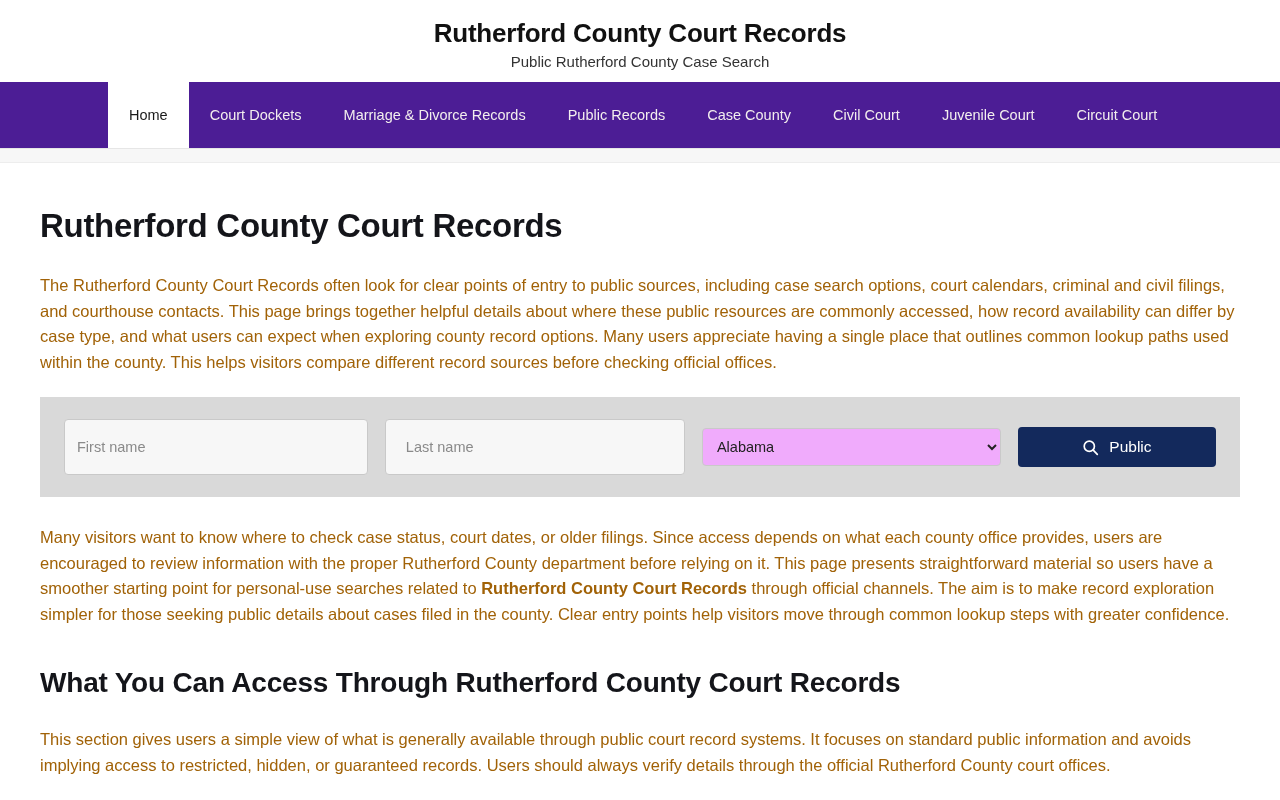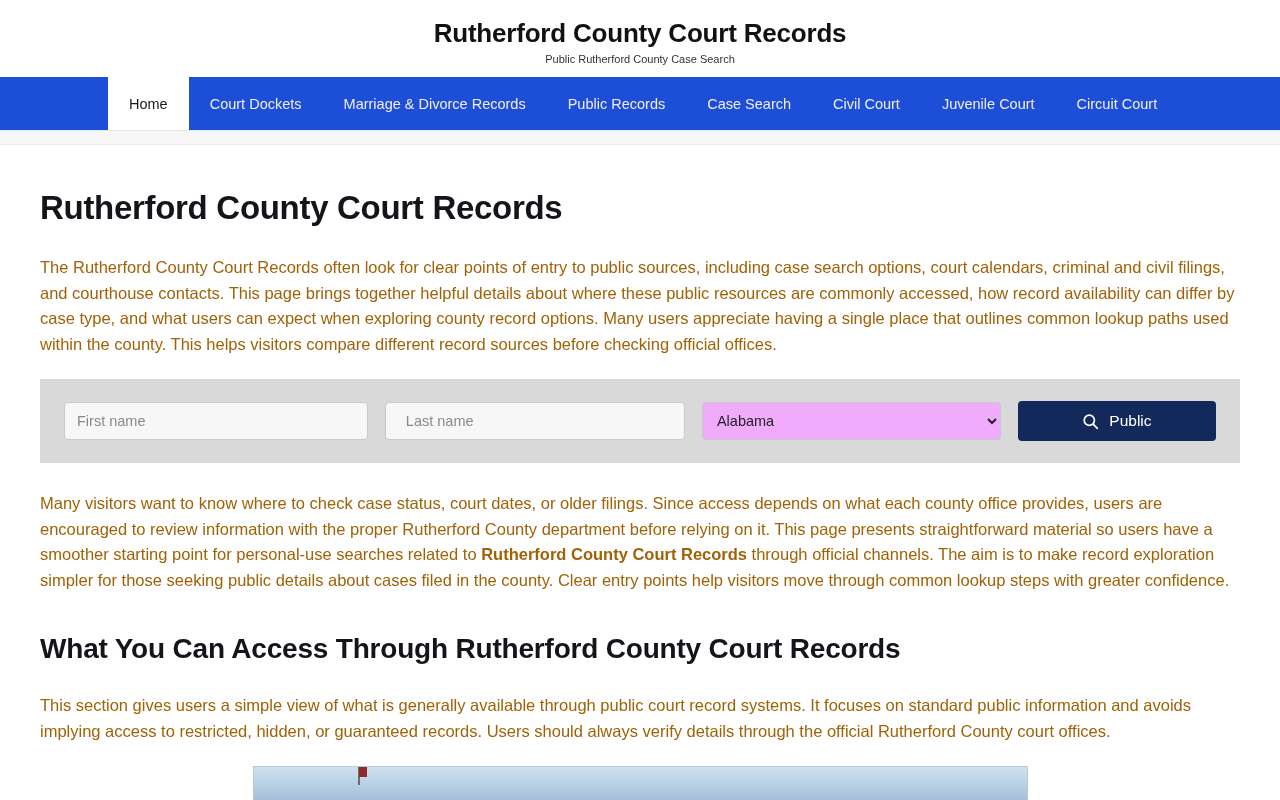--- a/index.html
+++ b/index.html
@@ -21,29 +21,29 @@
     background: #ffffff;
   }
   .site-title {
     font-size: 26px;
     font-weight: bold;
     letter-spacing: -0.2px;
     color: #111111;
     margin: 0 0 4px 0;
   }
   .site-subtitle {
-    font-size: 11px;
+    font-size: 15px;
     color: #333333;
     margin: 0;
   }
 
   
   .nav-bar {
-    background: #1d4ed8;
-    height: 54px;
+    background: #4c1d95;
+    height: 67px;
     display: flex;
     align-items: stretch;
     padding-left: 108px;
     border-bottom: 1px solid #e6e6e6;
   }
   .nav-item {
     display: flex;
     align-items: center;
     padding: 0 21px;
     font-size: 14.5px;
@@ -94,21 +94,21 @@
   
   .search-panel {
     margin-top: 22px;
     background: #d9d9d9;
     padding: 22px 24px;
     display: flex;
     align-items: center;
     gap: 17px;
   }
   .search-panel input[type="text"] {
-    height: 38px;
+    height: 56px;
     border: 1px solid #c9c9c9;
     background: #f7f7f7;
     border-radius: 4px;
     padding: 0 12px;
     font-size: 14.5px;
     font-family: "Liberation Sans", sans-serif;
     color: #333;
     outline: none;
   }
   .search-panel input::placeholder { color: #8a8a8a; }
@@ -179,21 +179,21 @@
 <div class="site-header">
   <div class="site-title">Rutherford County Court Records</div>
   <div class="site-subtitle">Public Rutherford County Case Search</div>
 </div>
 
 <nav class="nav-bar">
   <a class="nav-item active">Home</a>
   <a class="nav-item">Court Dockets</a>
   <a class="nav-item">Marriage &amp; Divorce Records</a>
   <a class="nav-item">Public Records</a>
-  <a class="nav-item">Case Search</a>
+  <a class="nav-item">Case County</a>
   <a class="nav-item">Civil Court</a>
   <a class="nav-item">Juvenile Court</a>
   <a class="nav-item">Circuit Court</a>
 </nav>
 <div class="nav-underline"></div>
 
 <main class="content">
 
   <h1 class="page-title">Rutherford County Court Records</h1>
 

